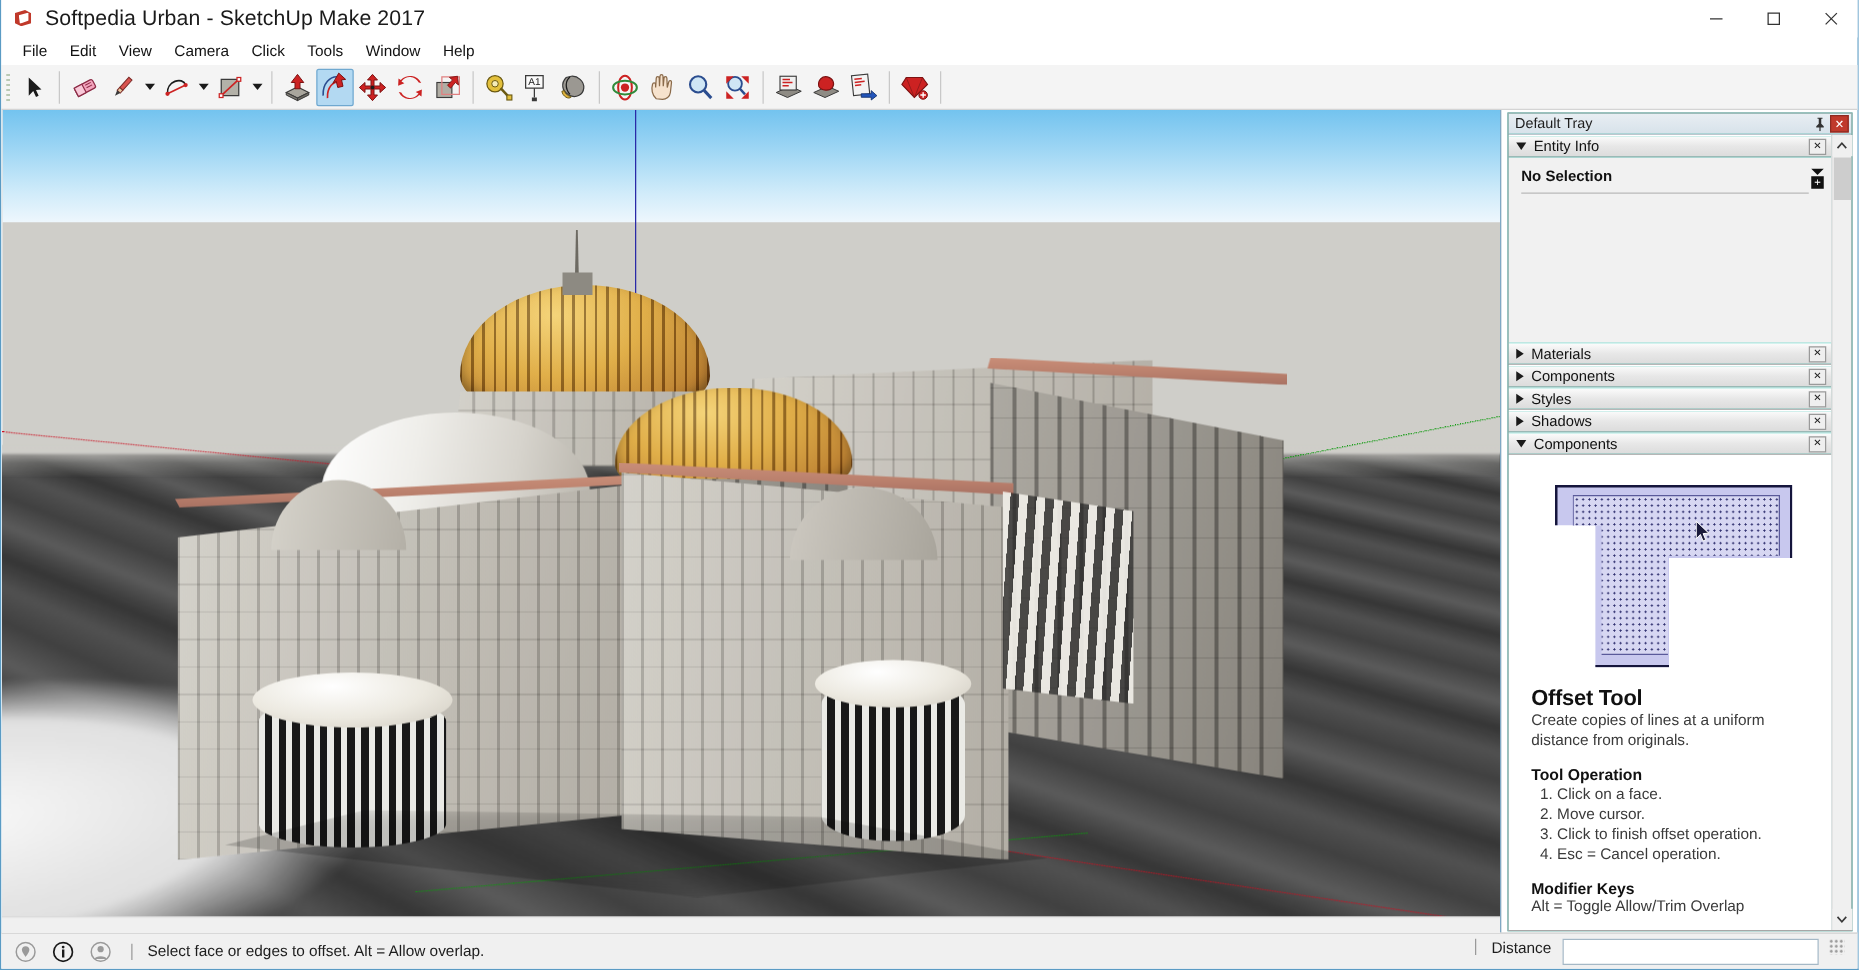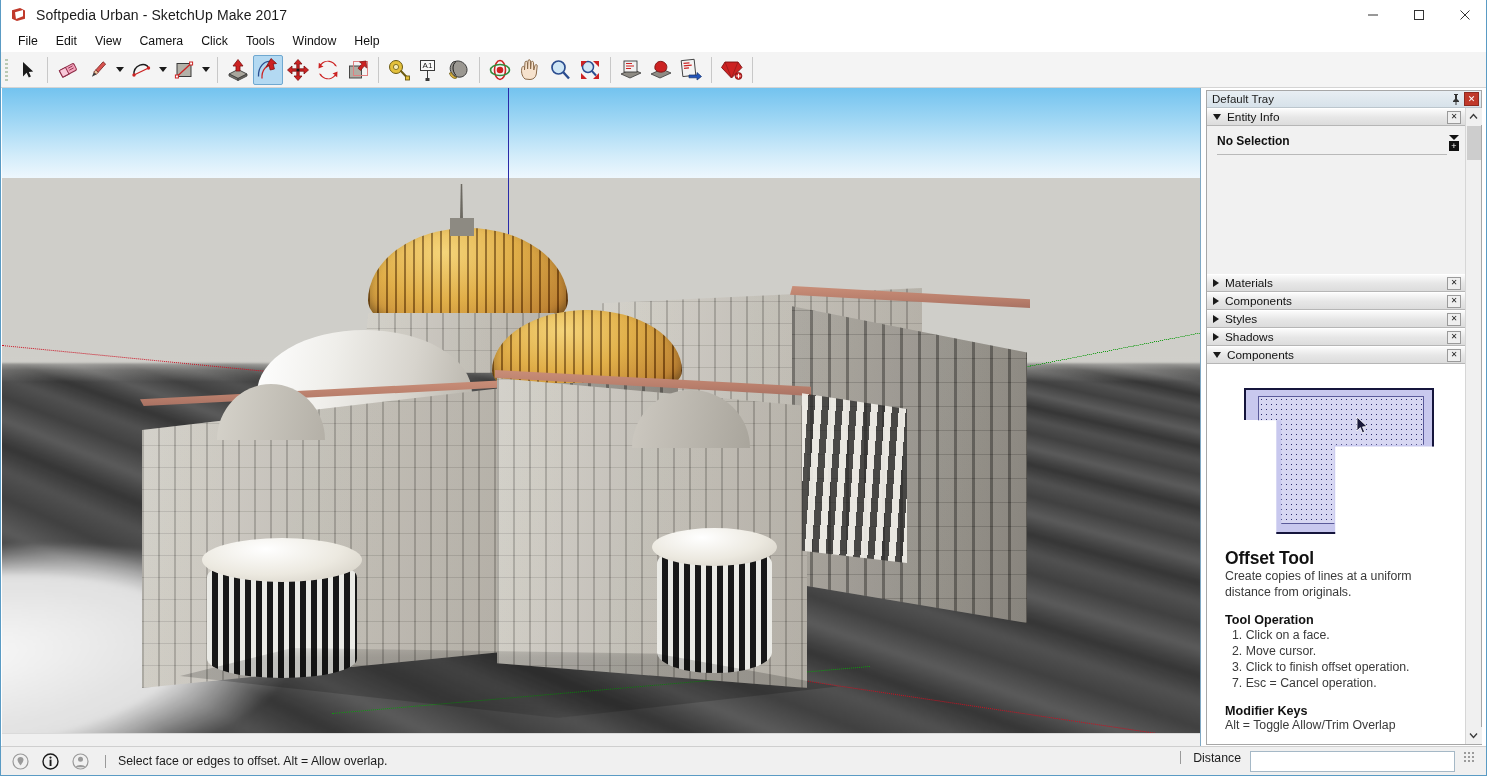--- a/index.html
+++ b/index.html
@@ -32,21 +32,21 @@
     position: absolute; left: 1px; top: 1px; width: 13px; height: 13px;
     background: #c0392b;
     clip-path: polygon(0% 18%, 62% 0%, 100% 20%, 100% 82%, 38% 100%, 0% 82%);
   }
   .title-icon .sh2 {
     position: absolute; left: 4px; top: 3px; width: 8px; height: 9px;
     background: #ffffff;
     clip-path: polygon(0% 25%, 100% 0%, 100% 70%, 12% 100%);
   }
   .title-text {
-    font-size: 14px; color: #1a1a1a; letter-spacing: 0.1px;
+    font-size: 17px; color: #1a1a1a; letter-spacing: 0.1px;
   }
   .win-controls {
     position: absolute; right: 0; top: 0; height: 30px; display: flex;
   }
   .win-btn {
     width: 46px; height: 30px; display: flex; align-items: center; justify-content: center;
     color: #333; font-size: 13px; line-height: 1;
   }
   .win-btn svg { display: block; }
 
@@ -679,21 +679,21 @@
               </svg>
             </span>
           </div>
           <div class="instr-h1">Offset Tool</div>
           <div class="instr-p">Create copies of lines at a uniform distance from originals.</div>
           <div class="instr-h2">Tool Operation</div>
           <ul class="instr-ol">
             <li>1. Click on a face.</li>
             <li>2. Move cursor.</li>
             <li>3. Click to finish offset operation.</li>
-            <li>7. Esc = Cancel operation.</li>
+            <li>4. Esc = Cancel operation.</li>
           </ul>
           <div class="instr-h2">Modifier Keys</div>
           <div class="instr-p">Alt = Toggle Allow/Trim Overlap</div>
         </div>
       </div>
 
       <div class="tray-scroll">
         <div class="ts-arrow">
           <svg width="9" height="7" viewBox="0 0 9 7">
               <path d="M1 5.5 L4.5 1.5 L8 5.5" fill="none" stroke="#3a3a3a" stroke-width="1.3"></path>

